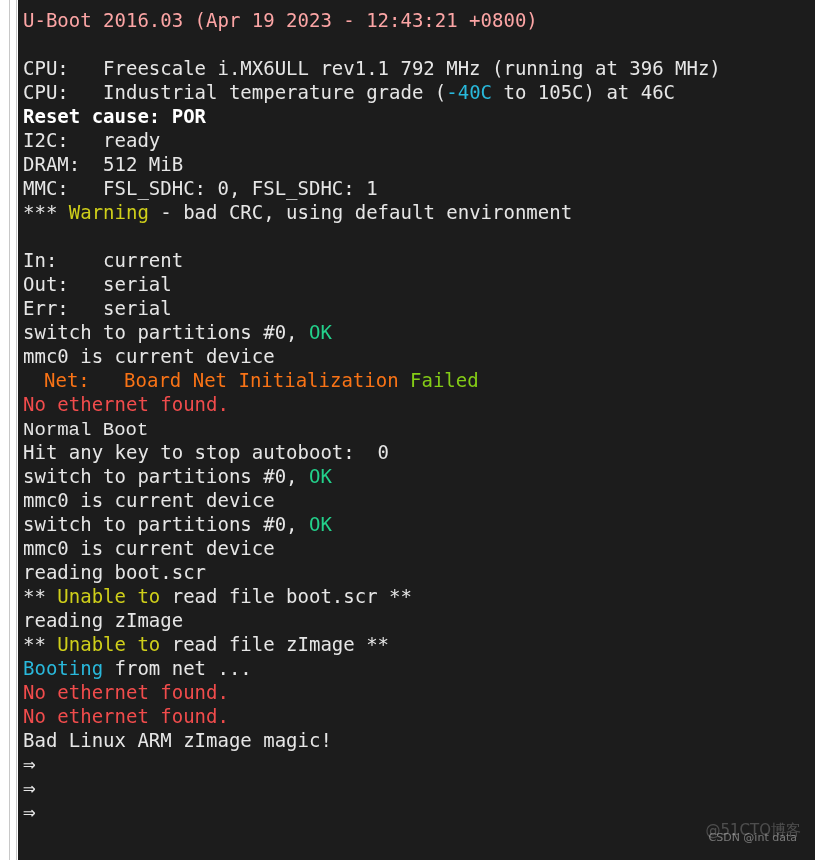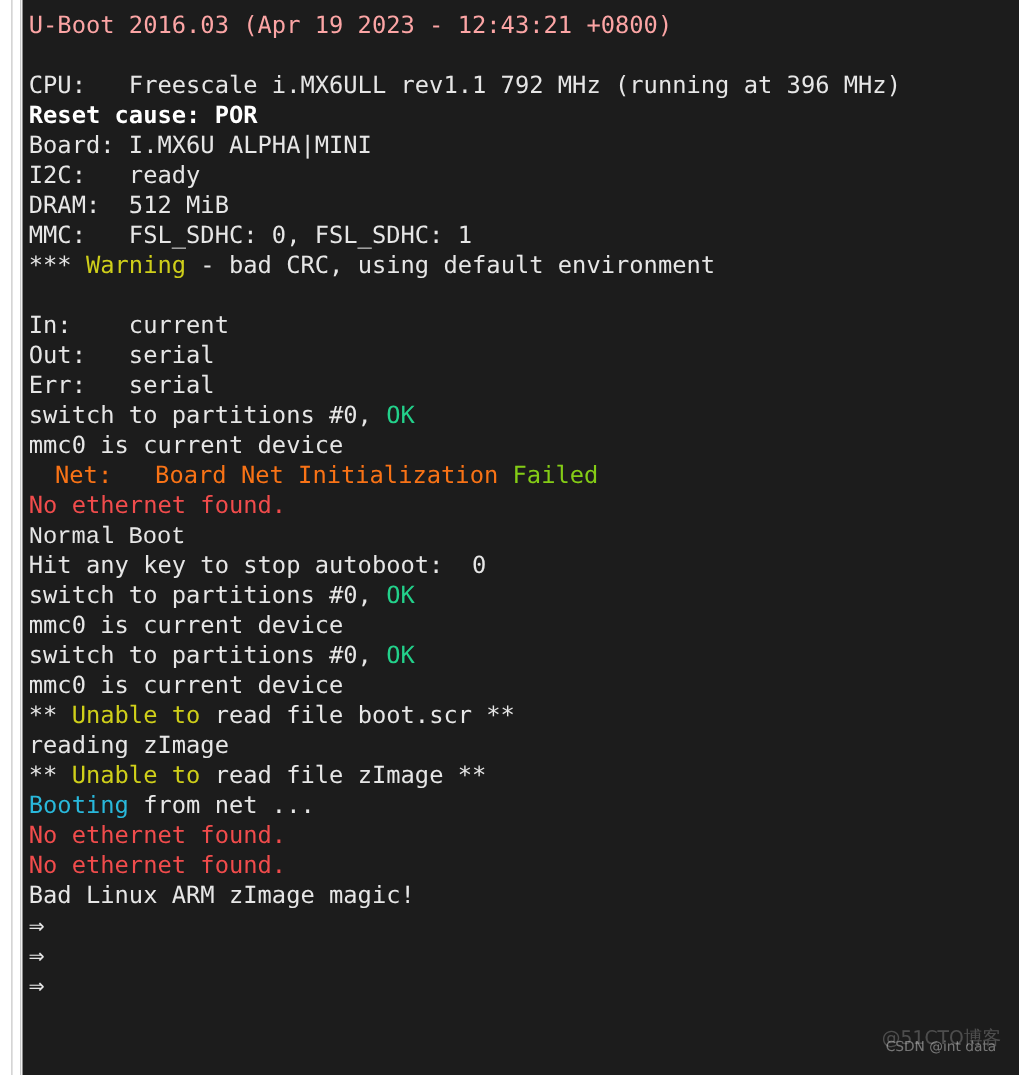--- a/index.html
+++ b/index.html
@@ -130,40 +130,41 @@
         <div class="lnum" style="top: 394px;">0</div>
         <div class="lnum" style="top: 418px;">0</div>
       </div>
   </div>
 
   <div id="terminal">
     <div id="lines">
         <div class="line"><span class="seg" style="color: #fca5a5;">U-Boot 2016.03 (Apr 19 2023 - 12:43:21 +0800)</span></div>
         <div class="line blank">&nbsp;</div>
         <div class="line"><span class="seg" style="color: rgb(230, 230, 230);">CPU:   Freescale i.MX6ULL rev1.1 792 MHz (running at 396 MHz)</span></div>
+        <div class="line"><span class="seg" style="color: rgb(230, 230, 230);">CPU:   Industrial temperature grade (</span><span class="seg" style="color: rgb(41, 184, 219);">-40C</span><span class="seg" style="color: rgb(230, 230, 230);"> to 105C) at 46C</span></div>
         <div class="line"><span class="seg" style="color: #ffffff; font-weight: bold;">Reset cause: POR</span></div>
-        <div class="line"><span class="seg" style="color: rgb(230, 230, 230);">Board: I.MX6U ALPHA|MINI</span></div>
         <div class="line"><span class="seg" style="color: rgb(230, 230, 230);">I2C:   ready</span></div>
         <div class="line"><span class="seg" style="color: rgb(230, 230, 230);">DRAM:  512 MiB</span></div>
         <div class="line"><span class="seg" style="color: rgb(230, 230, 230);">MMC:   FSL_SDHC: 0, FSL_SDHC: 1</span></div>
         <div class="line"><span class="seg" style="color: rgb(230, 230, 230);">*** </span><span class="seg" style="color: rgb(207, 207, 26);">Warning</span><span class="seg" style="color: rgb(230, 230, 230);"> - bad CRC, using default environment</span></div>
         <div class="line blank">&nbsp;</div>
         <div class="line"><span class="seg" style="color: rgb(230, 230, 230);">In:    current</span></div>
         <div class="line"><span class="seg" style="color: rgb(230, 230, 230);">Out:   serial</span></div>
         <div class="line"><span class="seg" style="color: rgb(230, 230, 230);">Err:   serial</span></div>
         <div class="line"><span class="seg" style="color: rgb(230, 230, 230);">switch to partitions #0, </span><span class="seg" style="color: rgb(35, 209, 139);">OK</span></div>
         <div class="line"><span class="seg" style="color: rgb(230, 230, 230);">mmc0 is current device</span></div>
         <div class="line"><span class="seg" style="color: #f97316; margin-left: 21px;">Net:   Board Net Initialization </span><span class="seg" style="color: #84cc16;">Failed</span></div>
         <div class="line"><span class="seg" style="color: rgb(241, 76, 76);">No ethernet found.</span></div>
         <div class="line"><span class="seg" style="color: rgb(230, 230, 230); font-family: Liberation Mono, monospace;">Normal Boot</span></div>
         <div class="line"><span class="seg" style="color: rgb(230, 230, 230);">Hit any key to stop autoboot:  0</span></div>
         <div class="line"><span class="seg" style="color: rgb(230, 230, 230);">switch to partitions #0, </span><span class="seg" style="color: rgb(35, 209, 139);">OK</span></div>
         <div class="line"><span class="seg" style="color: rgb(230, 230, 230);">mmc0 is current device</span></div>
         <div class="line"><span class="seg" style="color: rgb(230, 230, 230);">switch to partitions #0, </span><span class="seg" style="color: rgb(35, 209, 139);">OK</span></div>
         <div class="line"><span class="seg" style="color: rgb(230, 230, 230);">mmc0 is current device</span></div>
+        <div class="line"><span class="seg" style="color: rgb(230, 230, 230);">reading boot.scr</span></div>
         <div class="line"><span class="seg" style="color: rgb(230, 230, 230);">** </span><span class="seg" style="color: rgb(207, 207, 26);">Unable to</span><span class="seg" style="color: rgb(230, 230, 230);"> read file boot.scr **</span></div>
         <div class="line"><span class="seg" style="color: rgb(230, 230, 230);">reading zImage</span></div>
         <div class="line"><span class="seg" style="color: rgb(230, 230, 230);">** </span><span class="seg" style="color: rgb(207, 207, 26);">Unable to</span><span class="seg" style="color: rgb(230, 230, 230);"> read file zImage **</span></div>
         <div class="line"><span class="seg" style="color: rgb(41, 184, 219);">Booting</span><span class="seg" style="color: rgb(230, 230, 230);"> from net ...</span></div>
         <div class="line"><span class="seg" style="color: rgb(241, 76, 76);">No ethernet found.</span></div>
         <div class="line"><span class="seg" style="color: rgb(241, 76, 76);">No ethernet found.</span></div>
         <div class="line"><span class="seg" style="color: rgb(230, 230, 230);">Bad Linux ARM zImage magic!</span></div>
         <div class="prompt-line"><span class="seg" style="color: rgb(230, 230, 230);">⇒ </span></div>
         <div class="prompt-line"><span class="seg" style="color: rgb(230, 230, 230);">⇒ </span></div>
         <div class="prompt-line"><span class="seg" style="color: rgb(230, 230, 230);">⇒ </span></div>

